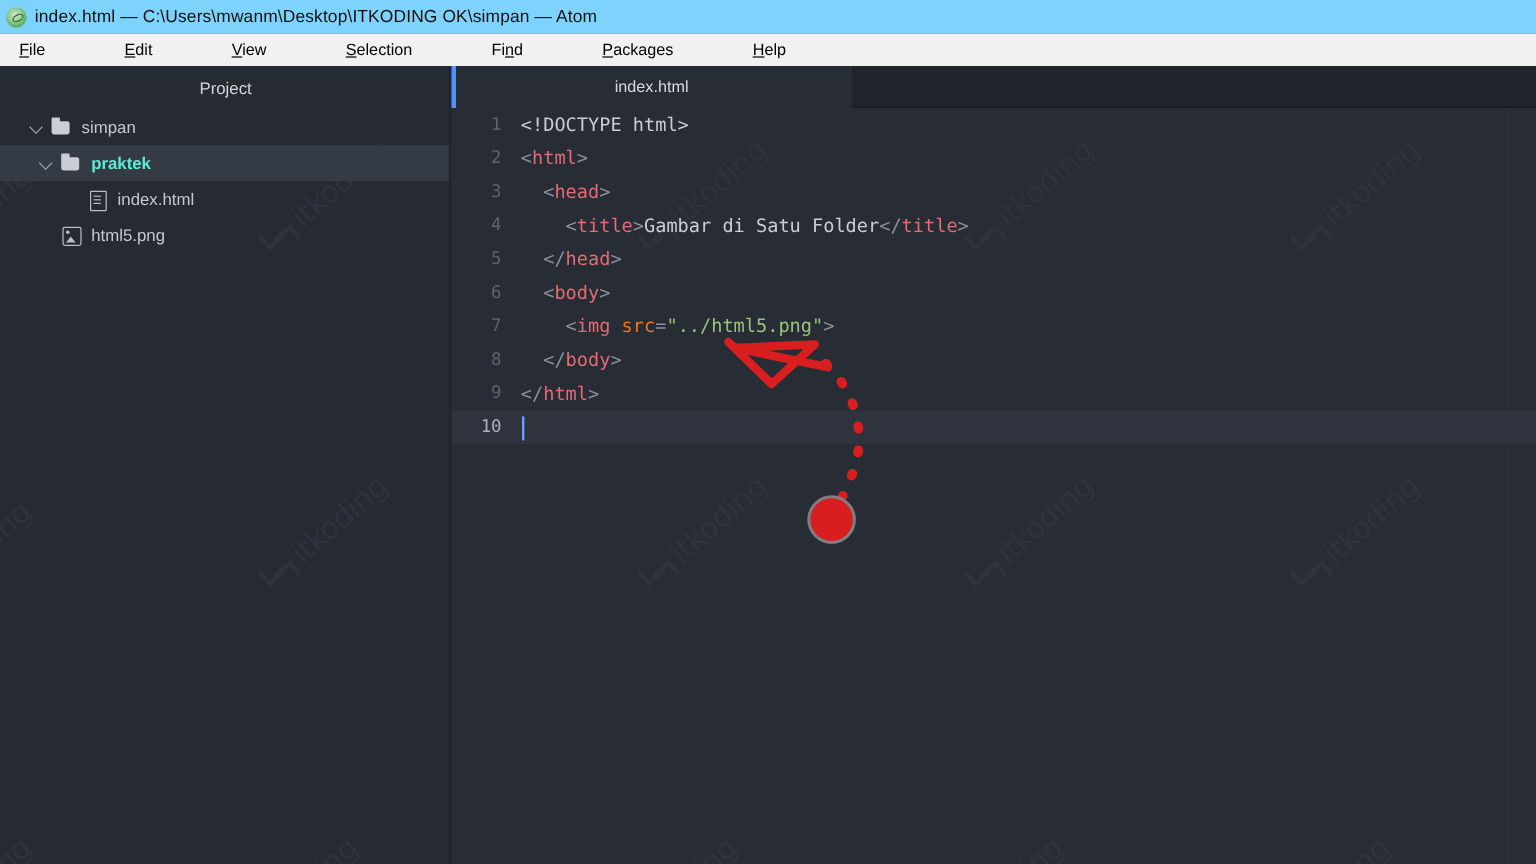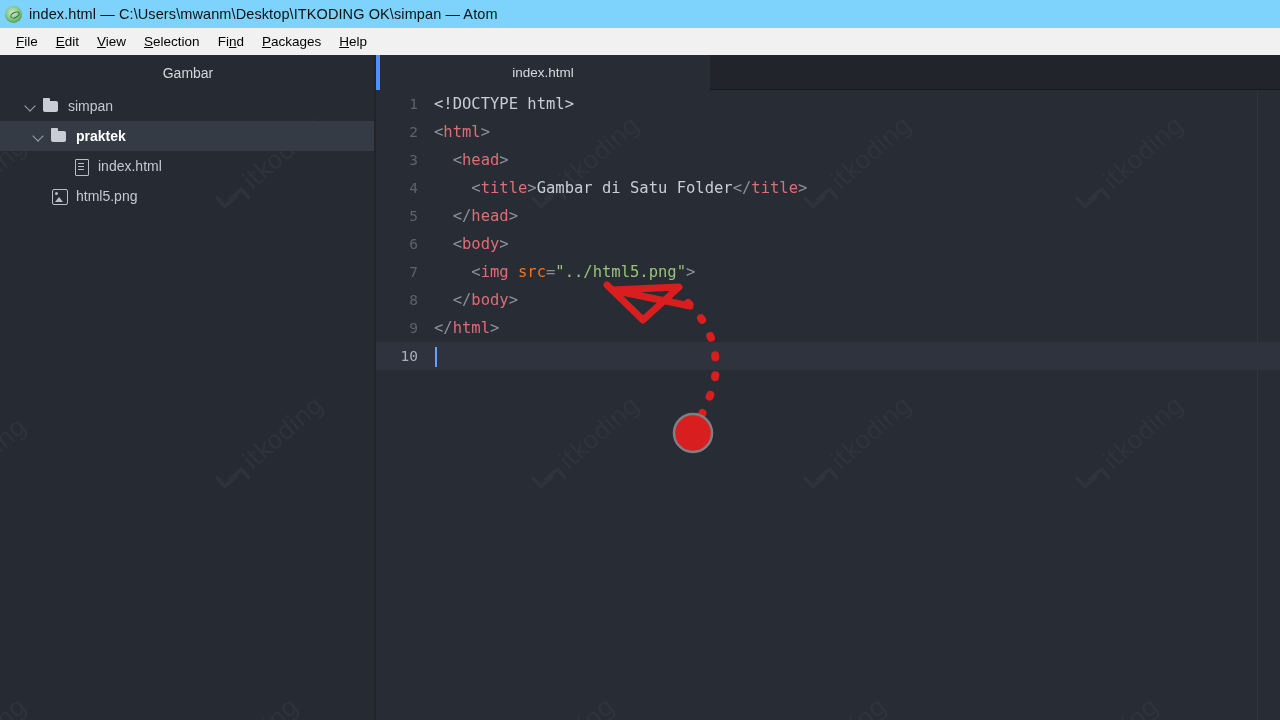--- a/index.html
+++ b/index.html
@@ -27,21 +27,21 @@
     border:1.4px solid #2e6b2e; border-radius:50%;
     transform:rotate(-28deg);
   }
   #title-text{
     font-size:14.5px; color:#111; letter-spacing:.1px; white-space:nowrap;
   }
 
   
   #menubar{
     position:absolute; left:0; top:28px; width:1280px; height:27px;
-    background:#f1f1f1; display:flex; align-items:center; padding-left:7px;
+    background:#f1f1f1; display:flex; align-items:center; padding-left:7px;gap:48px;
   }
   .menu-item{
     font-size:13.5px; color:#000; padding:2px 9px; white-space:nowrap; cursor:default;
   }
   .menu-item u{ text-decoration:underline; }
 
   
   #workspace{
     position:absolute; left:0; top:55px; width:1280px; height:665px;
     background:#282c34;
@@ -88,21 +88,21 @@
     align-items:center; justify-content:center;
   }
   #sidebar-header .ttl{ font-size:14px; color:#d2d6dd; }
   .tree{ position:relative; z-index:3; }
   .tree-row{
     height:30px; display:flex; align-items:center; white-space:nowrap;
     cursor:default;
   }
   .tree-row.selected{ background:#353b45; }
   .tree-row .label{ font-size:14px; color:#c3c8d1; }
-  .tree-row.selected .label{ color:#ffffff; font-weight:bold;text-align:center; }
+  .tree-row.selected .label{ color:#5eead4; font-weight:bold;text-align:center; }
   .chev{
     width:14px; height:14px; position:relative; flex:none; margin-right:4px;
   }
   .chev::after{
     content:""; position:absolute; left:2px; top:3px;
     width:7px; height:7px;
     border-right:1.8px solid #9aa1ad; border-bottom:1.8px solid #9aa1ad;
     transform:rotate(45deg);
   }
   .chev.spacer::after{ display:none; }
@@ -245,21 +245,21 @@
           <span class="wm-text">itkoding</span>
         </div>
         <div class="wm" style="left: -60px; top: 700px;">
           <span class="wm-text">itkoding</span>
         </div>
         <div class="wm" style="left: 212px; top: 700px;">
           <span class="wm-text">itkoding</span>
         </div>
       </div>
     <div id="sidebar-header">
-      <span class="ttl">Gambar</span>
+      <span class="ttl">Project</span>
     </div>
     <div class="tree" id="tree">
         <div class="tree-row" style="padding-left: 24px;">
           <span class="chev"></span>
           <span class="ico folder"></span>
           <span class="label">simpan</span>
         </div>
         <div class="tree-row selected" style="padding-left: 32px;">
           <span class="chev"></span>
           <span class="ico folder"></span>

